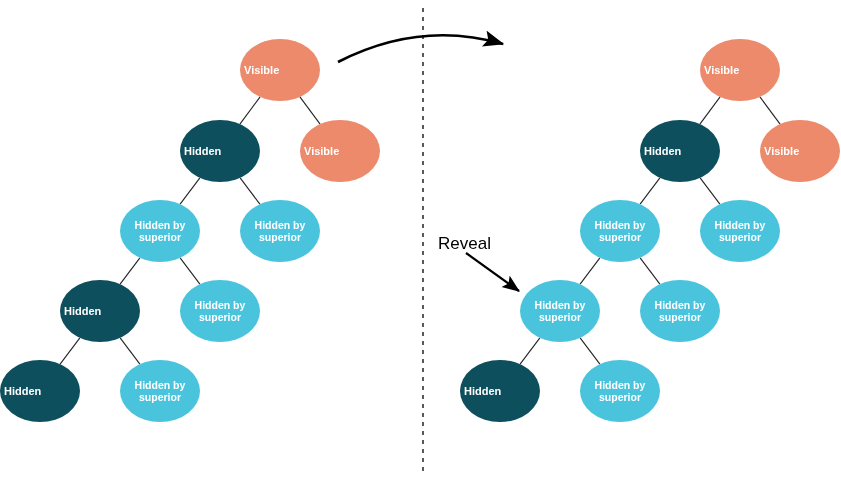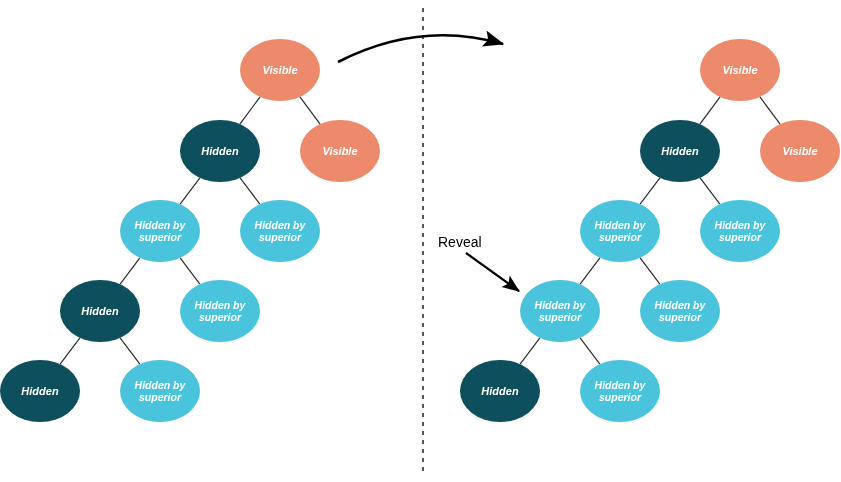--- a/index.html
+++ b/index.html
@@ -21,40 +21,38 @@
     position: absolute;
     left: 0;
     top: 0;
     width: 841px;
     height: 482px;
   }
   .node {
     position: absolute;
     display: flex;
     align-items: center;
-    justify-content: center;
     text-align: center;
     border-radius: 50%;
     color: #ffffff;
     font-weight: bold;
     font-family: "Liberation Sans", sans-serif;
     line-height: 1.18;
     box-sizing: border-box;
     z-index: 3;
     user-select: none;
-    font-style: italic;
   }
   .node-label {
     display: block;
     padding: 0 4px;
   }
   .ann-text {
     position: absolute;
     font-family: "Liberation Sans", sans-serif;
-    font-size: 14px;
+    font-size: 17px;
     color: #1a1a1a;
     white-space: nowrap;
     z-index: 4;
   }
 </style>
 </head>
 <body>
 
 <div id="canvas">
 

